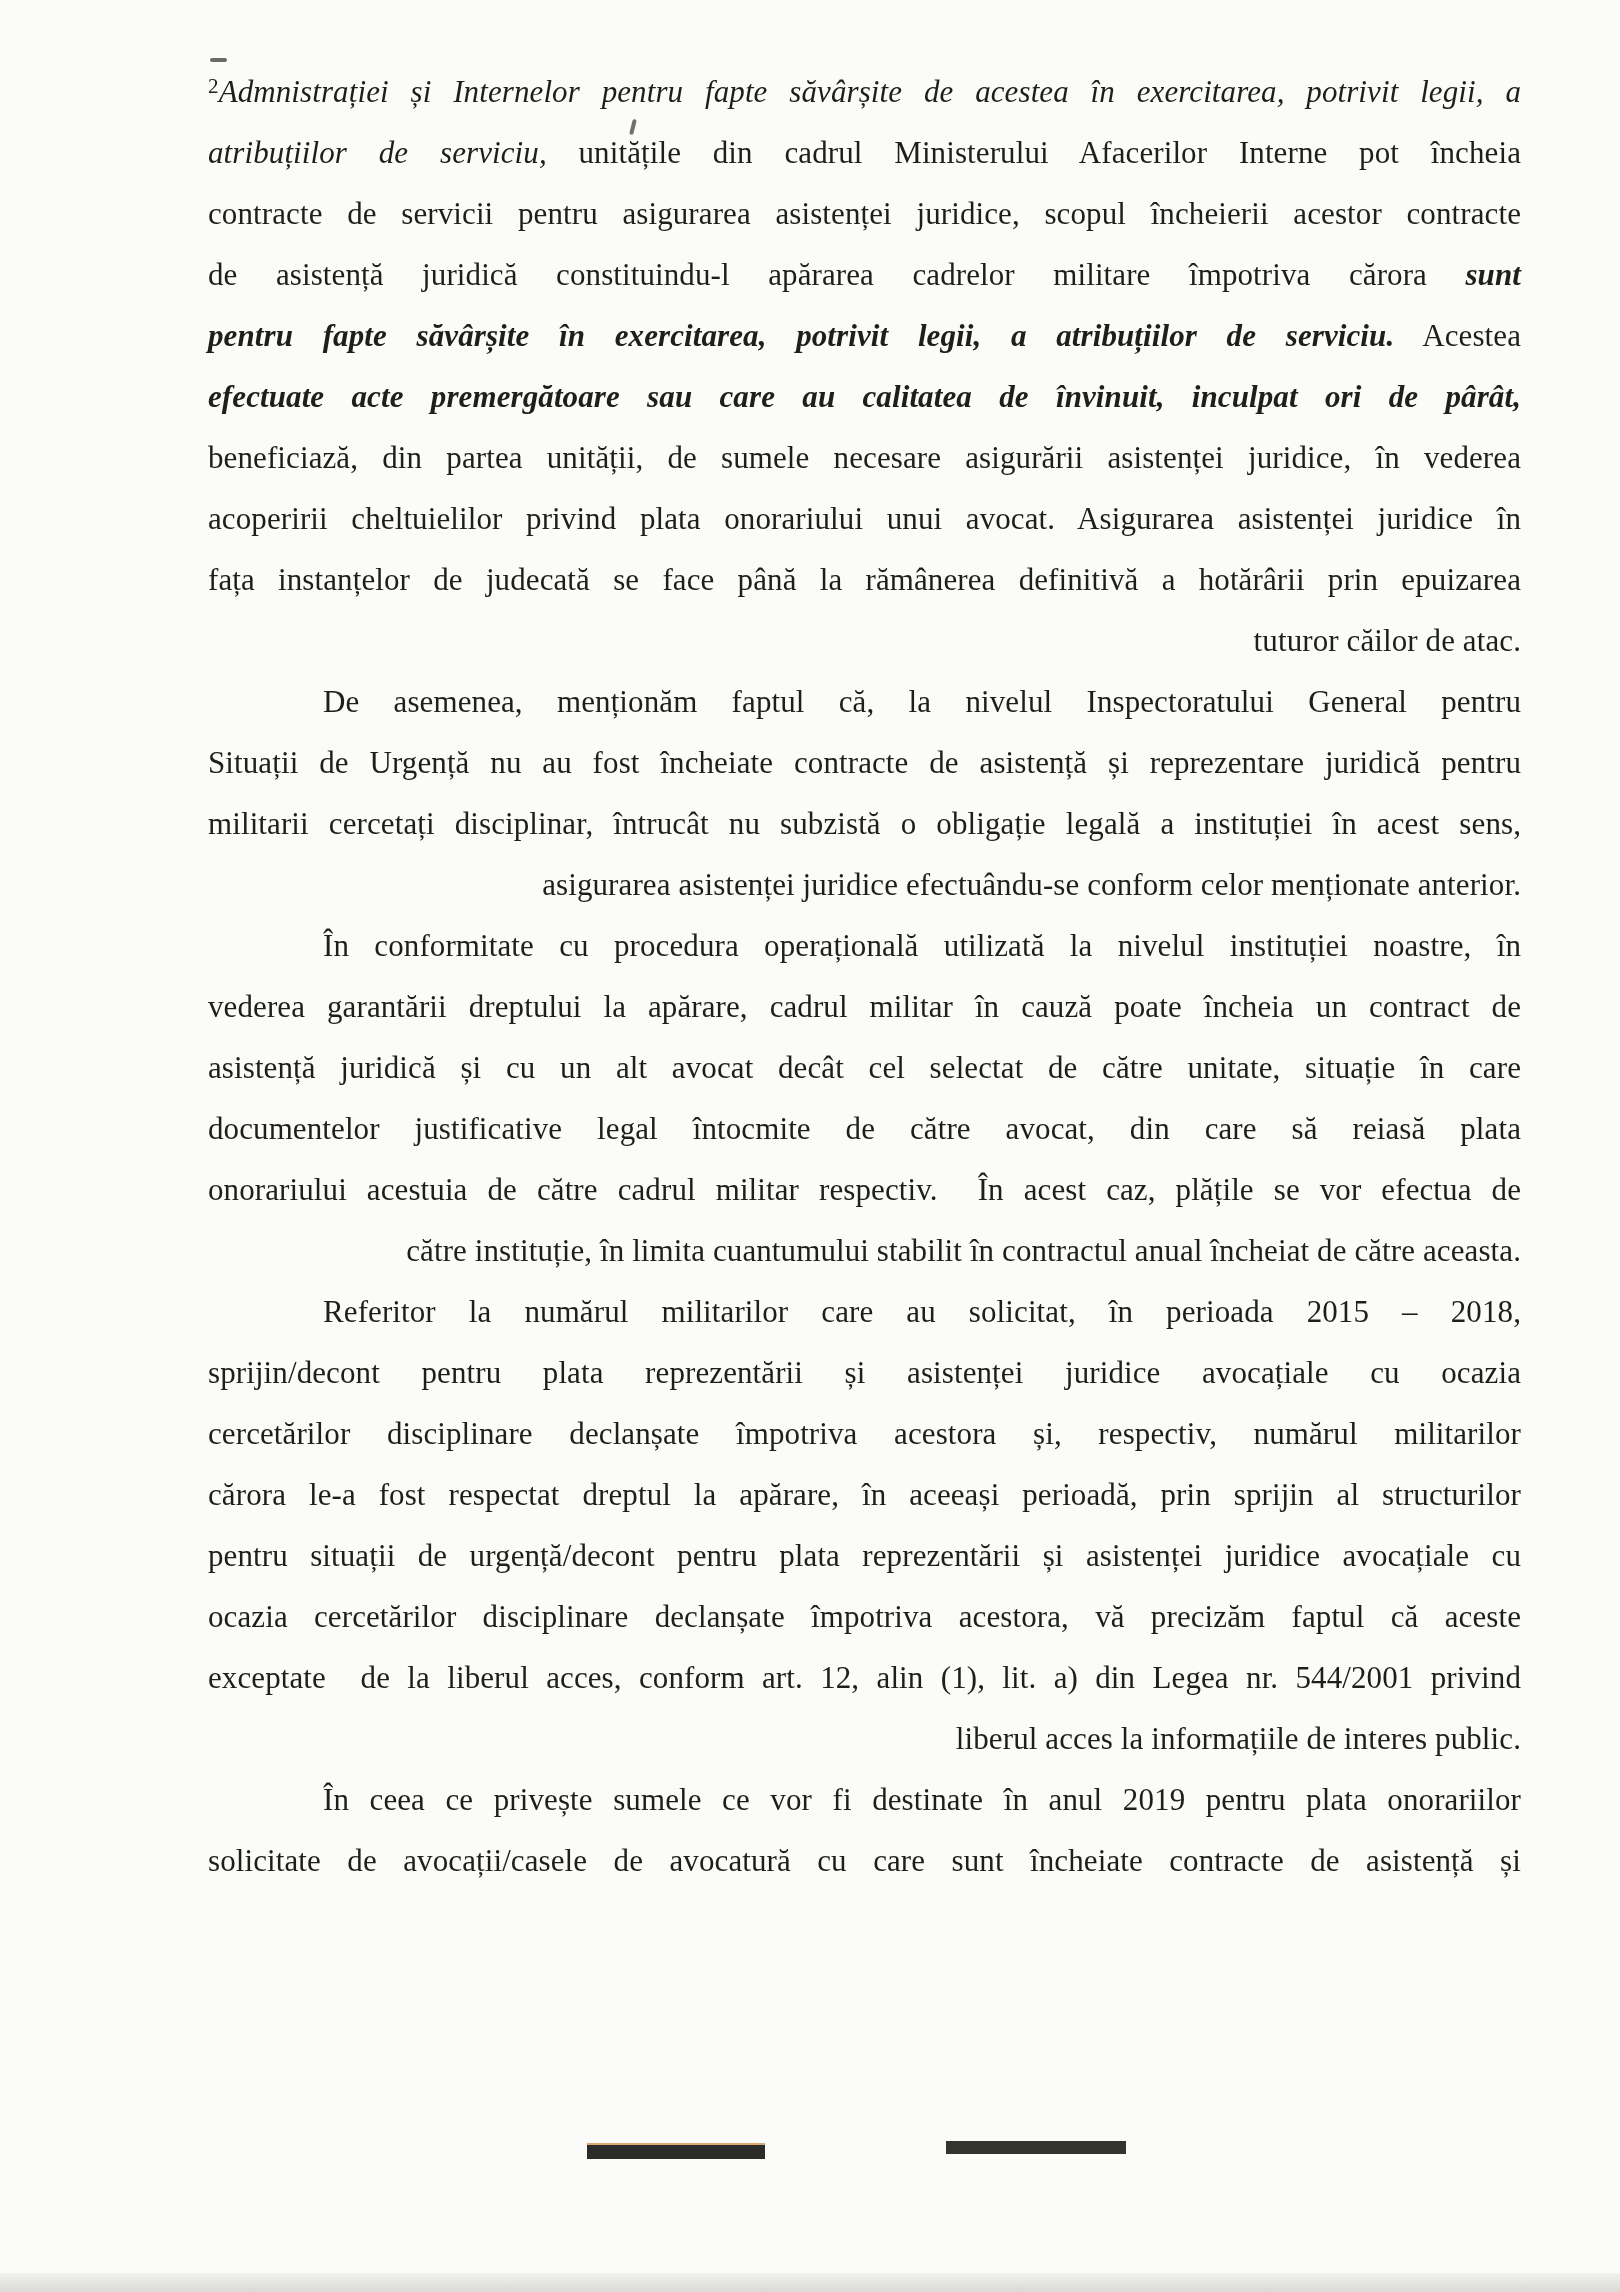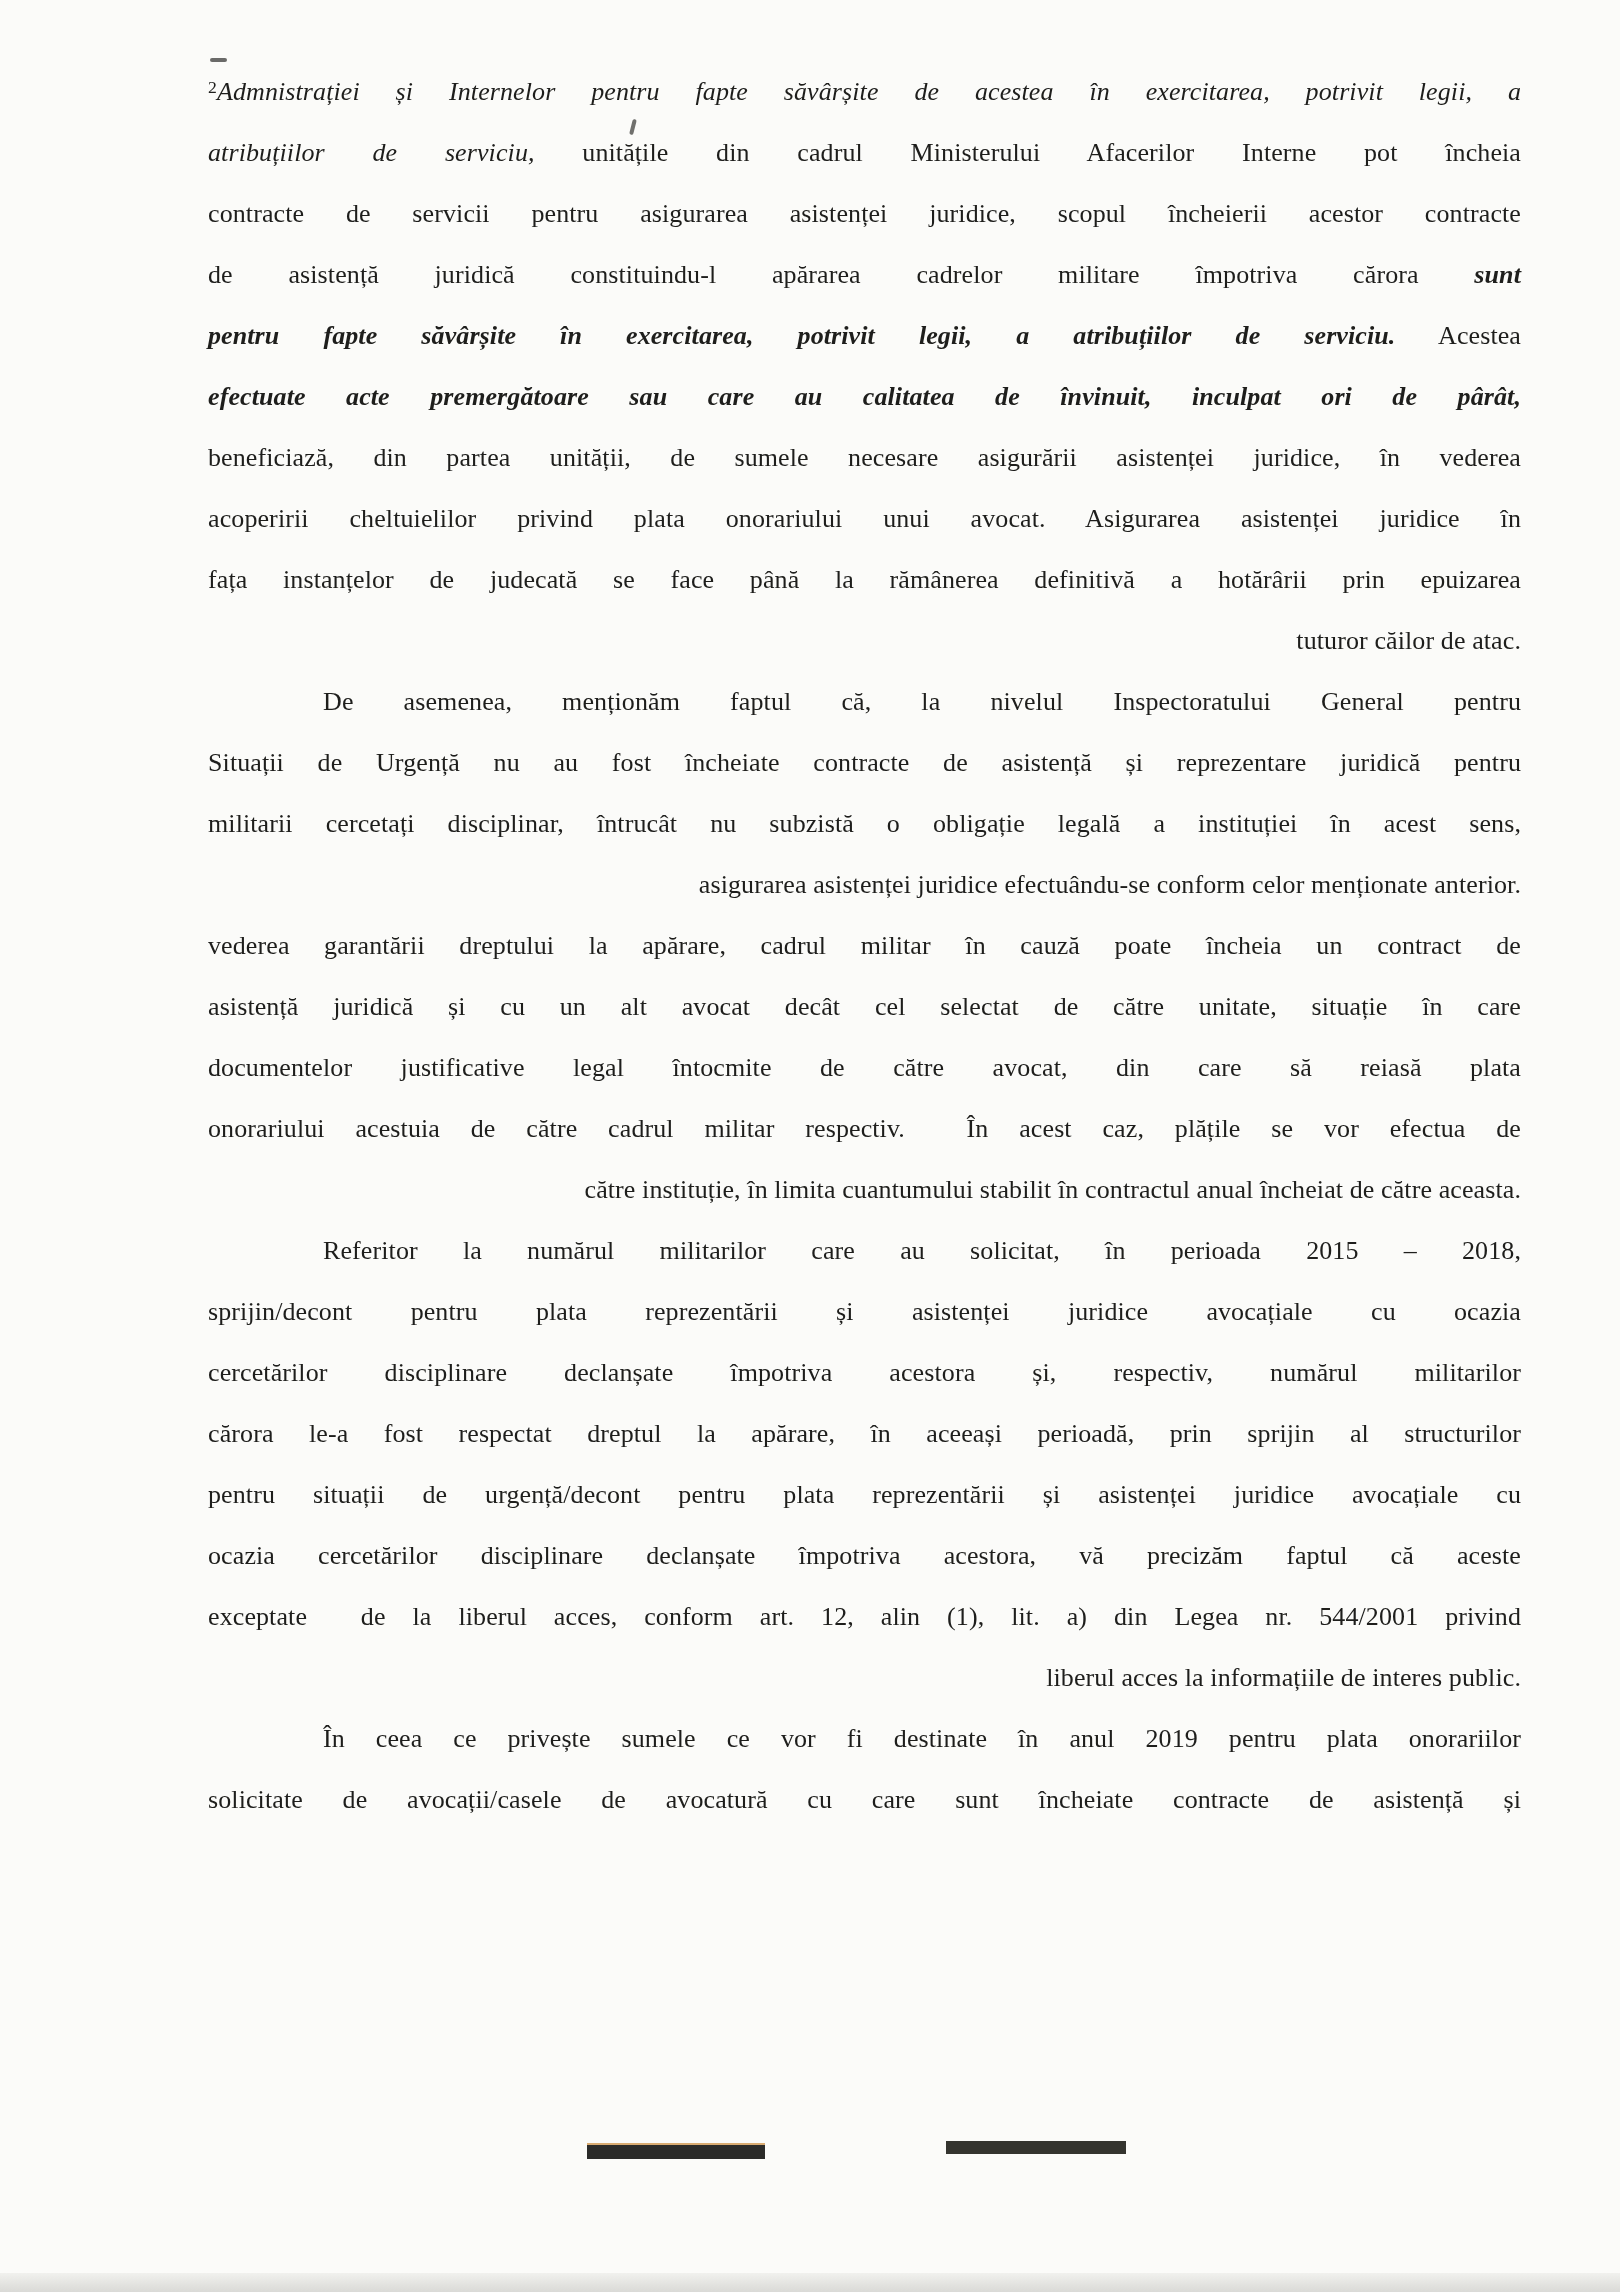--- a/index.html
+++ b/index.html
@@ -6,21 +6,21 @@
   .page{
     position:relative;
     width:1620px;height:2293px;
     background:#fbfbf9;
     overflow:hidden;
     font-family:"Liberation Serif","DejaVu Serif",serif;
   }
   .text-block{
     position:absolute;
     left:208px;top:61px;width:1313px;
-    font-size:26px;
+    font-size:31px;
     color:#1e1e1c;
     letter-spacing:0.1px;
   }
   .line{
     height:61px;
     line-height:61px;
     text-align:right;
     white-space:normal;
   }
   .line.j{text-align:justify;text-align-last:justify;}
@@ -59,20 +59,21 @@
       <div class="line j"><span class="bi">pentru fapte săvârșite în exercitarea, potrivit legii, a atribuțiilor de serviciu.</span><span> Acestea</span></div>
       <div class="line j"><span class="bi">efectuate acte premergătoare sau care au calitatea de învinuit, inculpat ori de pârât,</span></div>
       <div class="line j"><span>beneficiază, din partea unității, de sumele necesare asigurării asistenței juridice, în vederea</span></div>
       <div class="line j"><span>acoperirii cheltuielilor privind plata onorariului unui avocat. Asigurarea asistenței juridice în</span></div>
       <div class="line j"><span>fața instanțelor de judecată se face până la rămânerea definitivă a hotărârii prin epuizarea</span></div>
       <div class="line"><span>tuturor căilor de atac.</span></div>
       <div class="line j ind"><span>De asemenea, menționăm faptul că, la nivelul Inspectoratului General pentru</span></div>
       <div class="line j"><span>Situații de Urgență nu au fost încheiate contracte de asistență și reprezentare juridică pentru</span></div>
       <div class="line j"><span>militarii cercetați disciplinar, întrucât nu subzistă o obligație legală a instituției în acest sens,</span></div>
       <div class="line"><span>asigurarea asistenței juridice efectuându-se conform celor menționate anterior.</span></div>
+      <div class="line j ind"><span>În conformitate cu procedura operațională utilizată la nivelul instituției noastre, în</span></div>
       <div class="line j"><span>vederea garantării dreptului la apărare, cadrul militar în cauză poate încheia un contract de</span></div>
       <div class="line j"><span>asistență juridică și cu un alt avocat decât cel selectat de către unitate, situație în care</span></div>
       <div class="line j"><span>documentelor justificative legal întocmite de către avocat, din care să reiasă plata</span></div>
       <div class="line j"><span>onorariului acestuia de către cadrul militar respectiv.&nbsp; În acest caz, plățile se vor efectua de</span></div>
       <div class="line"><span>către instituție, în limita cuantumului stabilit în contractul anual încheiat de către aceasta.</span></div>
       <div class="line j ind"><span>Referitor la numărul militarilor care au solicitat, în perioada 2015 – 2018,</span></div>
       <div class="line j"><span>sprijin/decont pentru plata reprezentării și asistenței juridice avocațiale cu ocazia</span></div>
       <div class="line j"><span>cercetărilor disciplinare declanșate împotriva acestora și, respectiv, numărul militarilor</span></div>
       <div class="line j"><span>cărora le-a fost respectat dreptul la apărare, în aceeași perioadă, prin sprijin al structurilor</span></div>
       <div class="line j"><span>pentru situații de urgență/decont pentru plata reprezentării și asistenței juridice avocațiale cu</span></div>

